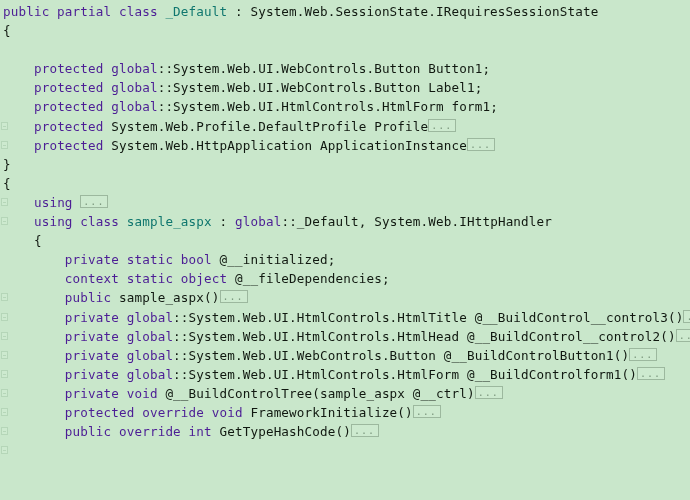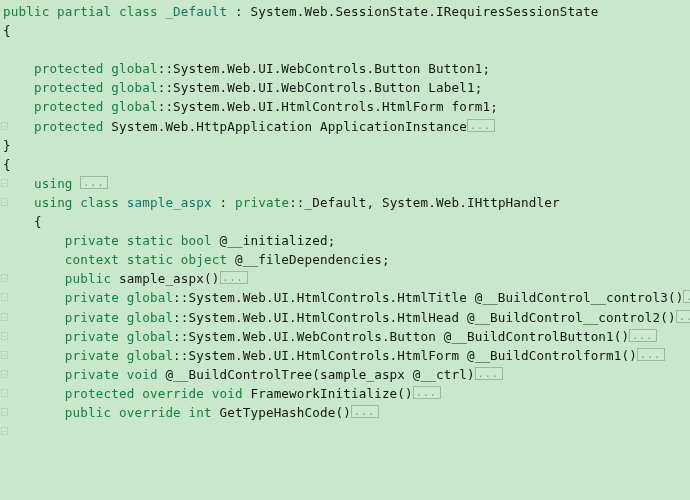--- a/index.html
+++ b/index.html
@@ -47,21 +47,21 @@
   .gutter-mark::before {
     content: "";
     position: absolute;
     left: 1px;
     top: 3px;
     width: 3px;
     height: 1px;
     background: #b5d6b8;
   }
   
-  .kw   { color: #15803d; }
+  .kw   { color: #4c1d95; }
   .type { color: #0f766e; }
   .pl   { color: #101810; }
   
   .ellipsis-box {
     display: inline-block;
     border: 1px solid #9cb89e;
     background: #cdeacf;
     color: #7e9a80;
     font-size: 10px;
     line-height: 11px;
@@ -77,25 +77,26 @@
 </head>
 <body>
 
 <div id="editor">
     <div class="code-line"><span><span class="kw">public partial class </span><span class="type">_Default</span><span class="pl"> : System.Web.SessionState.IRequiresSessionState</span></span></div>
     <div class="code-line"><span><span class="pl">{</span></span></div>
     <div class="code-line"><span></span></div>
     <div class="code-line"><span>    <span class="kw">protected global</span><span class="pl">::System.Web.UI.WebControls.Button Button1;</span></span></div>
     <div class="code-line"><span>    <span class="kw">protected global</span><span class="pl">::System.Web.UI.WebControls.Button Label1;</span></span></div>
     <div class="code-line"><span>    <span class="kw">protected global</span><span class="pl">::System.Web.UI.HtmlControls.HtmlForm form1;</span></span></div>
+    <div class="code-line"><span class="gutter-mark"></span><span>    <span class="kw">protected </span><span class="pl">System.Web.Profile.DefaultProfile Profile</span><span class="ellipsis-box">...</span></span></div>
     <div class="code-line"><span class="gutter-mark"></span><span>    <span class="kw">protected </span><span class="pl">System.Web.HttpApplication ApplicationInstance</span><span class="ellipsis-box">...</span></span></div>
     <div class="code-line"><span><span class="pl">}</span></span></div>
     <div class="code-line"><span><span class="pl">{</span></span></div>
     <div class="code-line"><span class="gutter-mark"></span><span>    <span class="kw">using </span><span class="ellipsis-box">...</span></span></div>
-    <div class="code-line"><span class="gutter-mark"></span><span>    <span class="kw">using class </span><span class="type">sample_aspx</span><span class="pl"> : </span><span class="kw">private</span><span class="pl">::_Default, System.Web.IHttpHandler</span></span></div>
+    <div class="code-line"><span class="gutter-mark"></span><span>    <span class="kw">using class </span><span class="type">sample_aspx</span><span class="pl"> : </span><span class="kw">global</span><span class="pl">::_Default, System.Web.IHttpHandler</span></span></div>
     <div class="code-line"><span>    <span class="pl">{</span></span></div>
     <div class="code-line"><span>        <span class="kw">private static bool </span><span class="pl">@__initialized;</span></span></div>
     <div class="code-line"><span>        <span class="kw">context static object </span><span class="pl">@__fileDependencies;</span></span></div>
     <div class="code-line"><span class="gutter-mark"></span><span>        <span class="kw">public </span><span class="pl">sample_aspx()</span><span class="ellipsis-box">...</span></span></div>
     <div class="code-line"><span class="gutter-mark"></span><span>        <span class="kw">private global</span><span class="pl">::System.Web.UI.HtmlControls.HtmlTitle @__BuildControl__control3()</span><span class="ellipsis-box">...</span></span></div>
     <div class="code-line"><span class="gutter-mark"></span><span>        <span class="kw">private global</span><span class="pl">::System.Web.UI.HtmlControls.HtmlHead @__BuildControl__control2()</span><span class="ellipsis-box">...</span></span></div>
     <div class="code-line"><span class="gutter-mark"></span><span>        <span class="kw">private global</span><span class="pl">::System.Web.UI.WebControls.Button @__BuildControlButton1()</span><span class="ellipsis-box">...</span></span></div>
     <div class="code-line"><span class="gutter-mark"></span><span>        <span class="kw">private global</span><span class="pl">::System.Web.UI.HtmlControls.HtmlForm @__BuildControlform1()</span><span class="ellipsis-box">...</span></span></div>
     <div class="code-line"><span class="gutter-mark"></span><span>        <span class="kw">private void </span><span class="pl">@__BuildControlTree(sample_aspx @__ctrl)</span><span class="ellipsis-box">...</span></span></div>
     <div class="code-line"><span class="gutter-mark"></span><span>        <span class="kw">protected override void </span><span class="pl">FrameworkInitialize()</span><span class="ellipsis-box">...</span></span></div>

